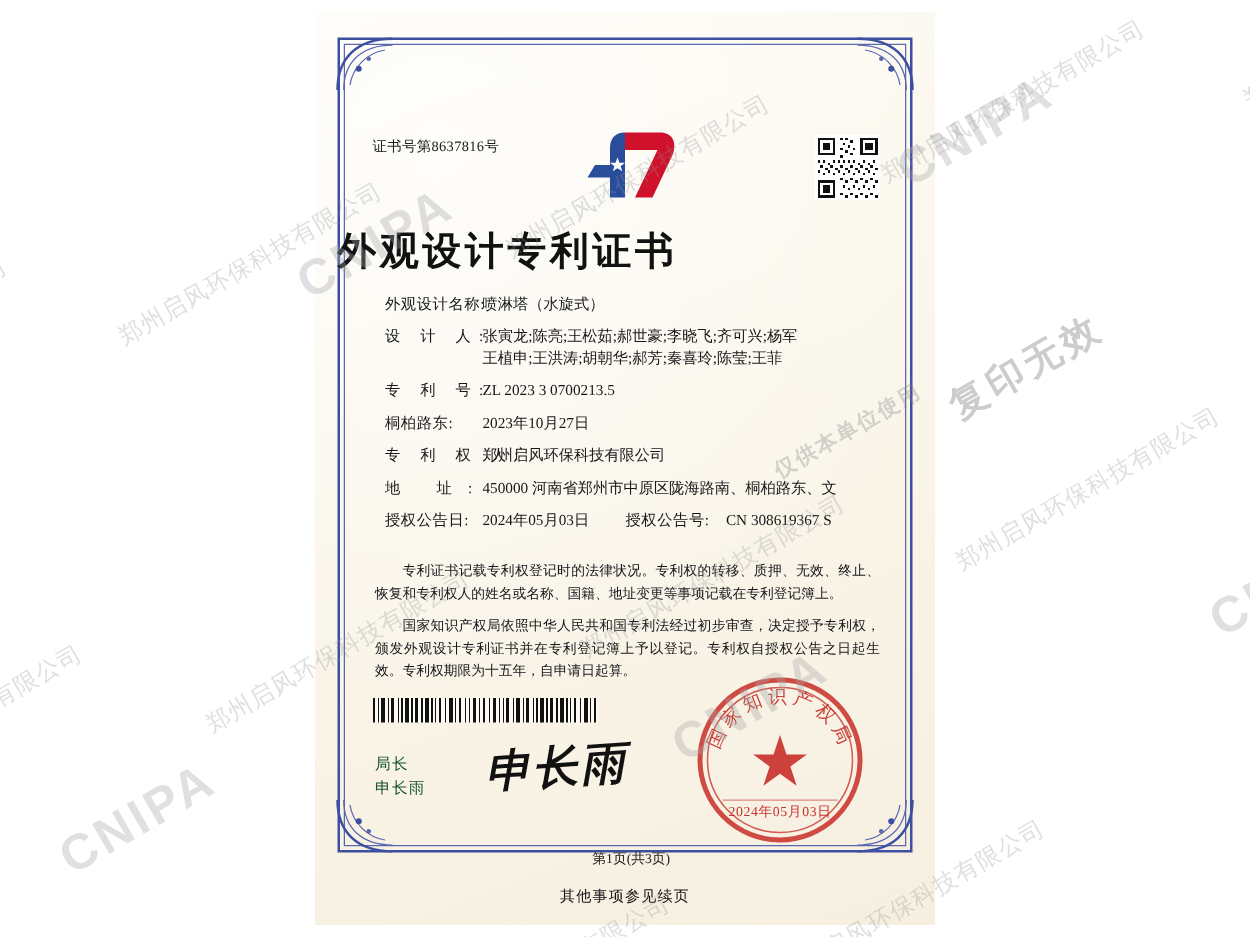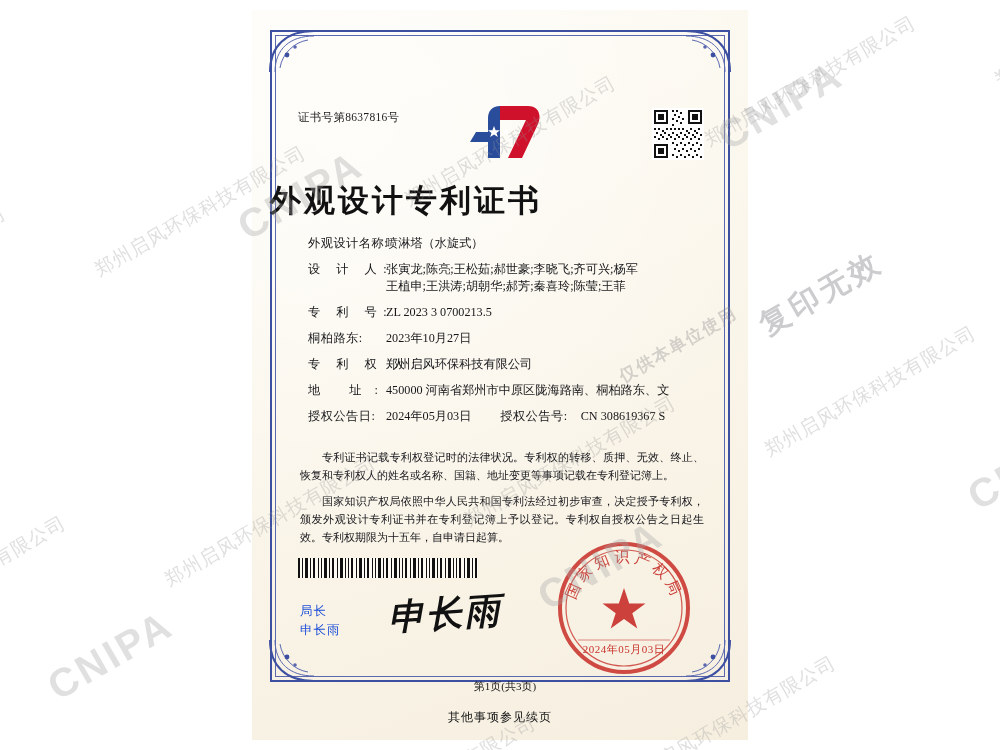--- a/index.html
+++ b/index.html
@@ -197,21 +197,21 @@
     height: 20px;
   }
 
   
   .sig-block {
     position: absolute;
     left: 30px;
     top: 572px;
     font-size: 12.5px;
     line-height: 19px;
-    color: #1d4ed8;
+    color: #14532d;
     letter-spacing: 1px;
   }
   .sig-script {
     position: absolute;
     left: 118px;
     top: 560px;
     font-size: 36px;
     color: #111;
     font-family: "DejaVu Serif", serif;
     font-style: italic;

